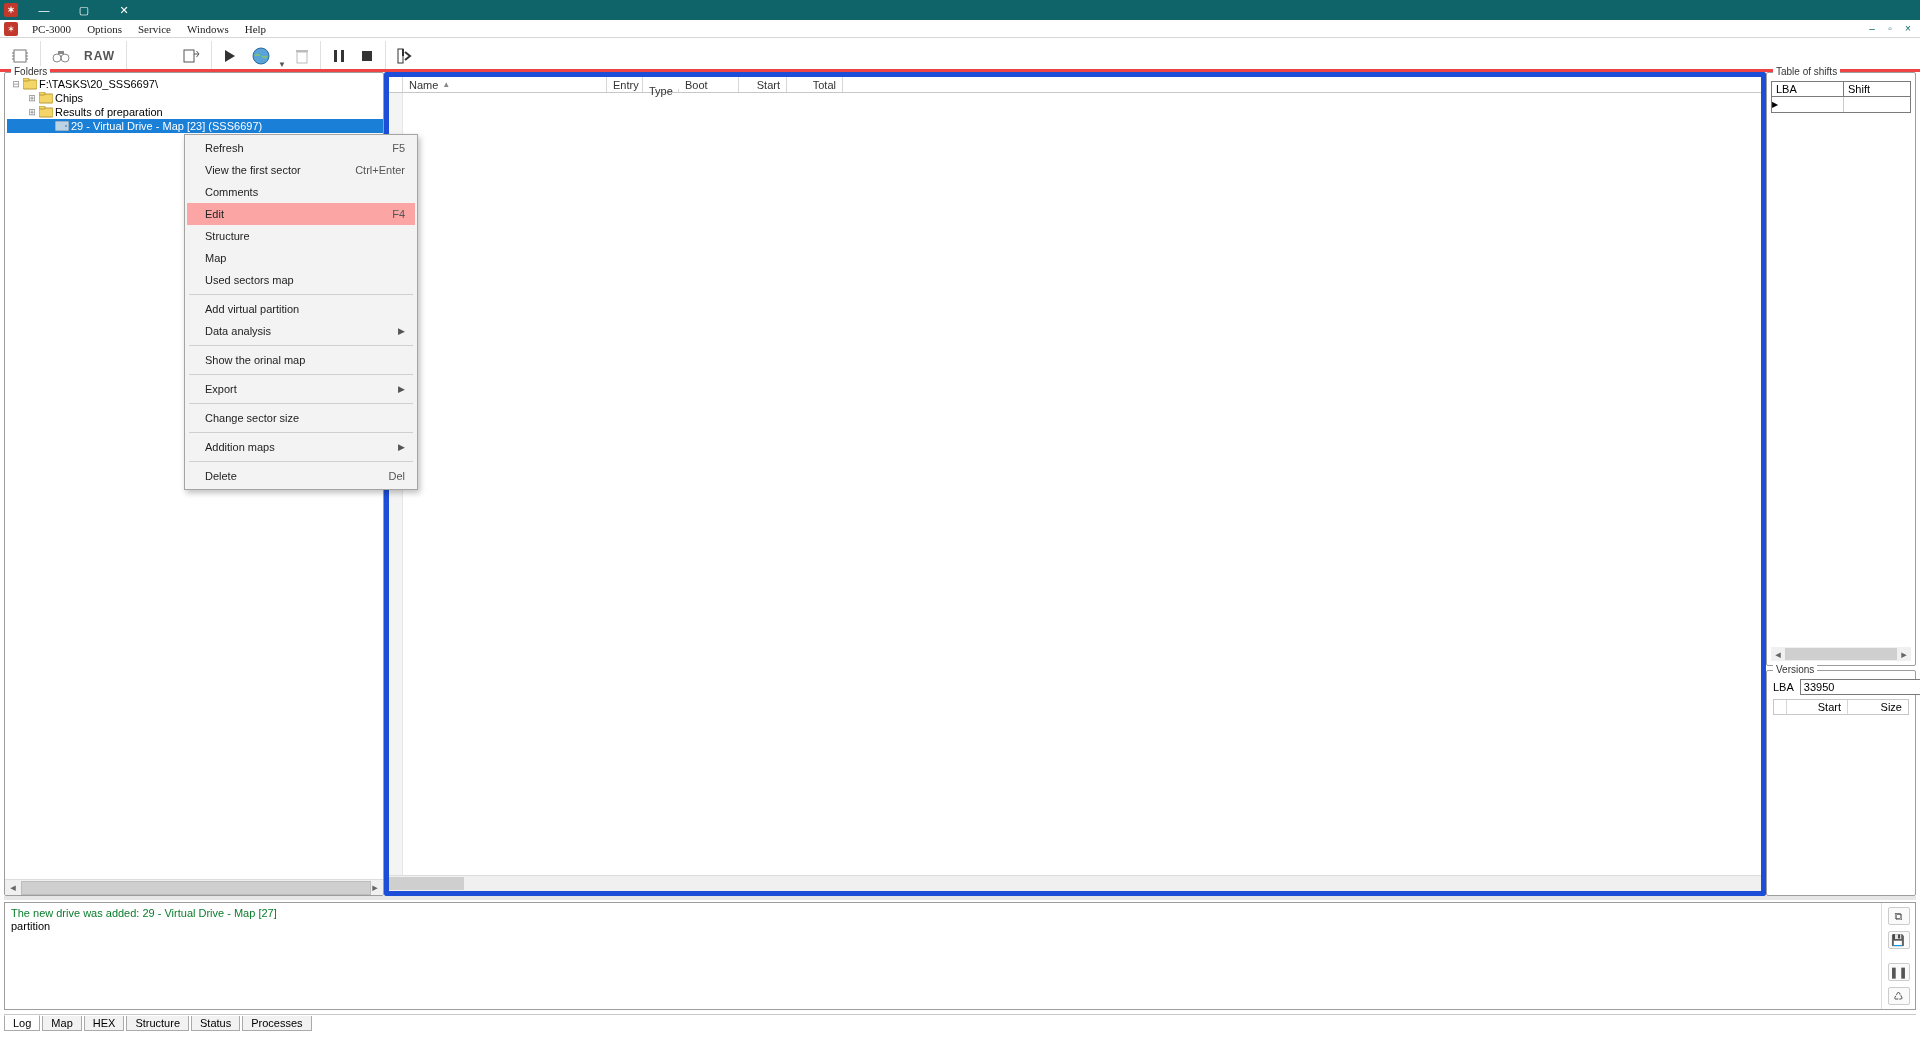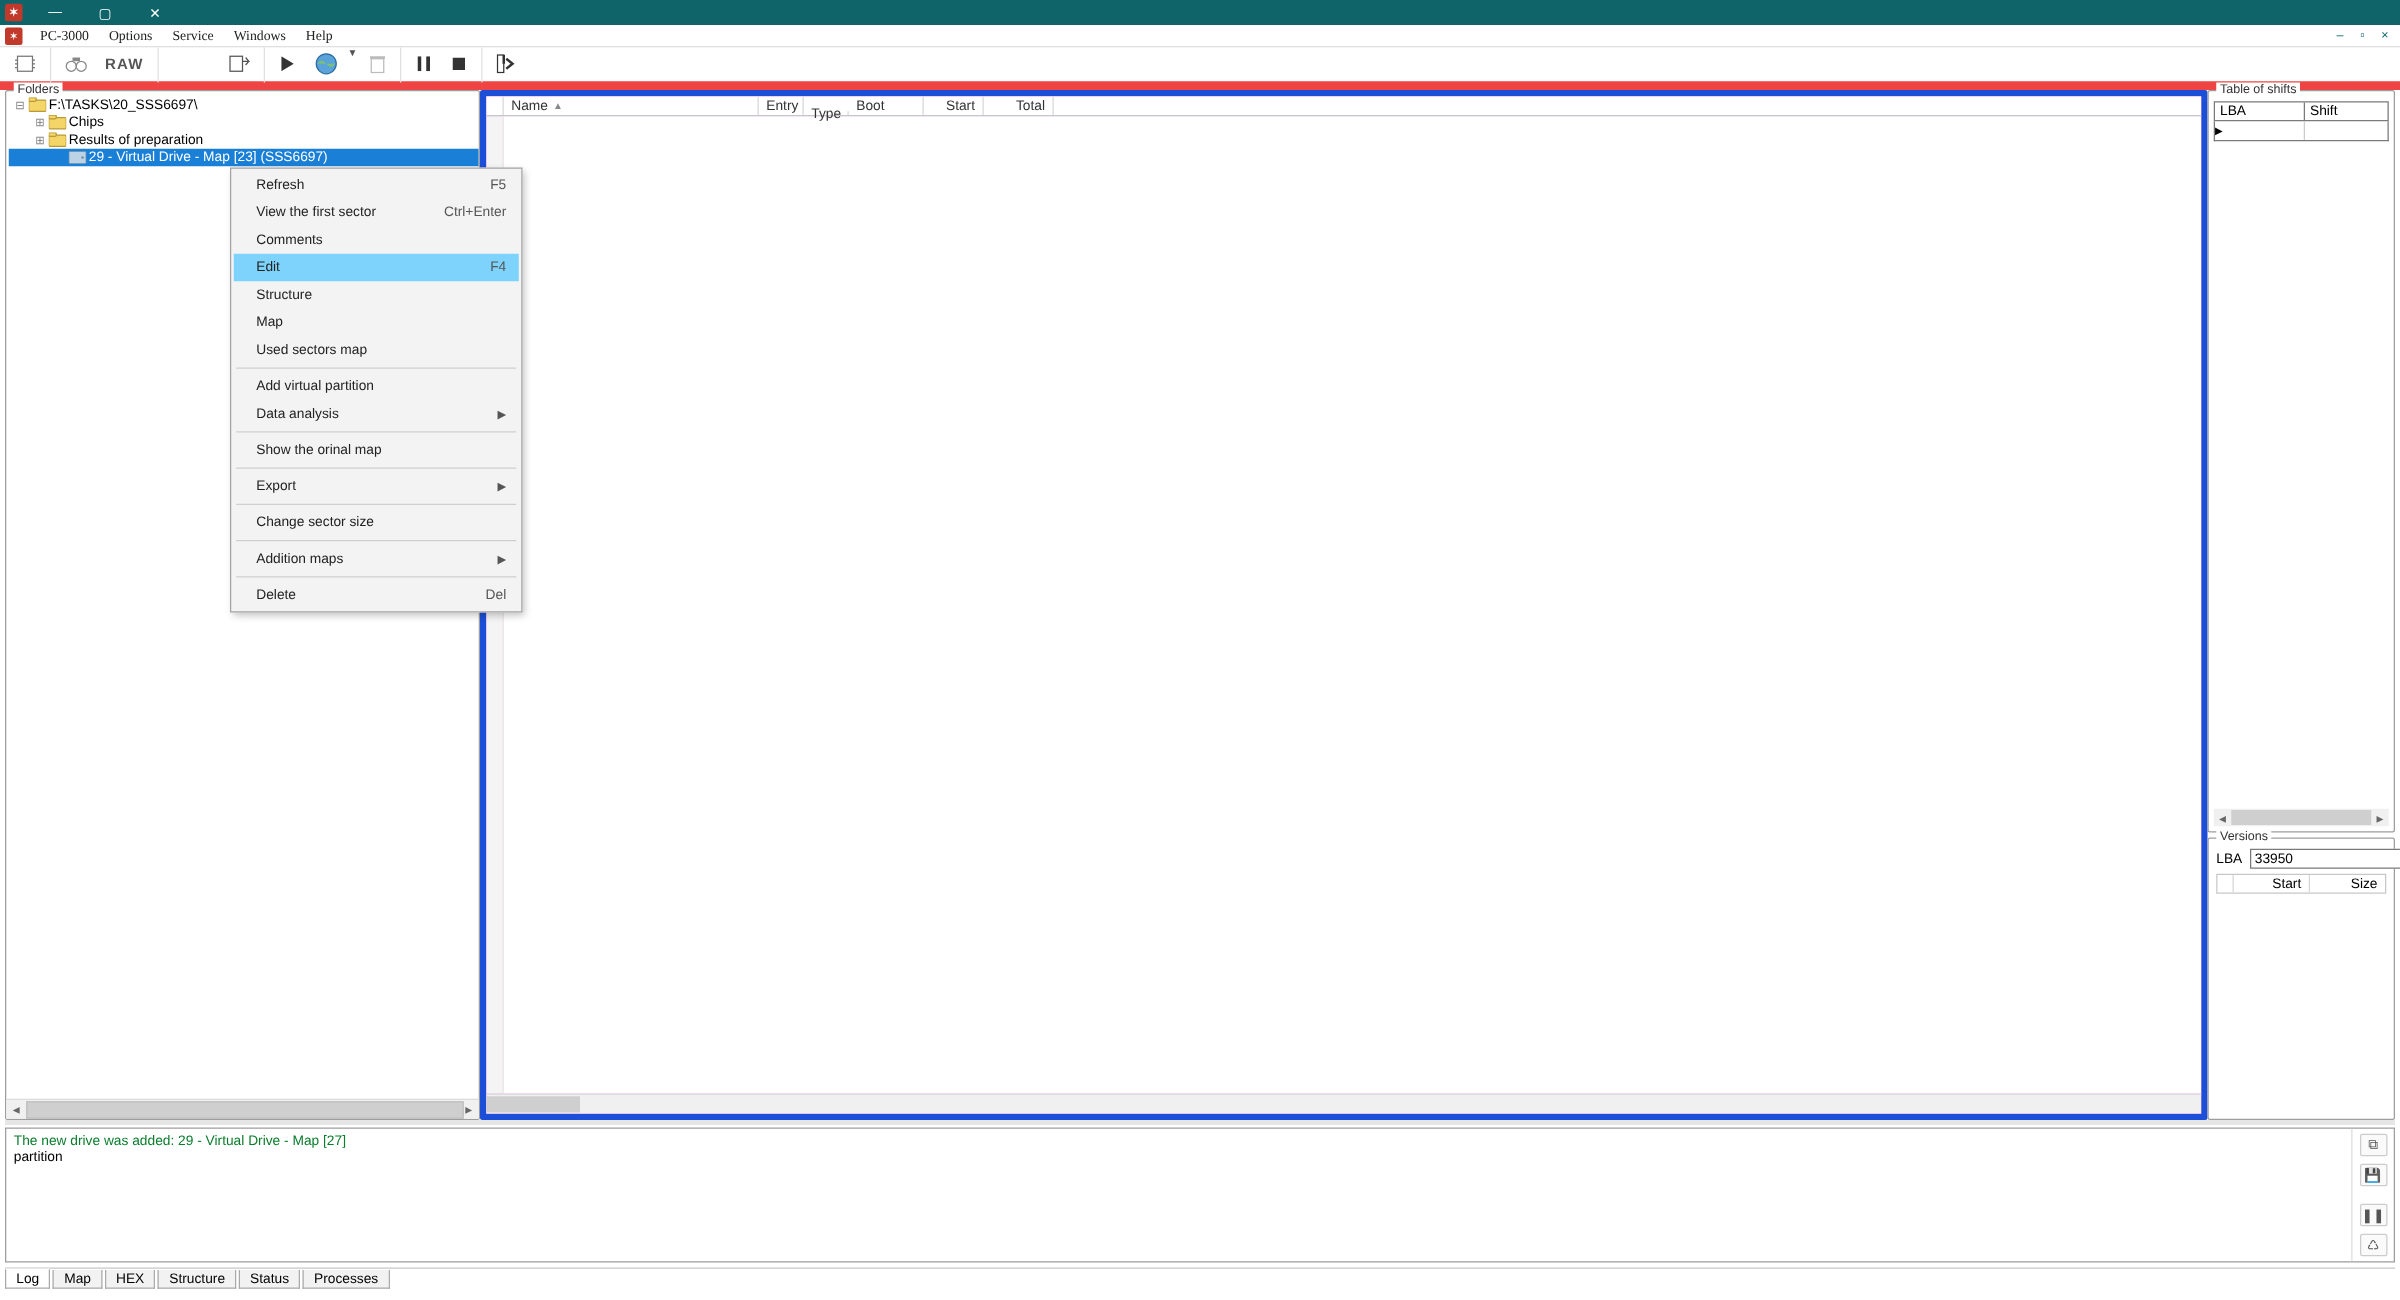--- a/index.html
+++ b/index.html
@@ -31,22 +31,22 @@
     width: 14px; height: 14px; margin-right: 6px;
     background:#c0392b; border-radius:2px; color:#fff; font-size:9px;
     display:flex; align-items:center; justify-content:center;
   }
   .menubar .menu-item { padding: 1px 8px; color:#222;font-family:Liberation Serif, serif; }
   .menubar .mdi-controls { margin-left:auto; display:flex; gap:2px; padding-right:4px; }
   .menubar .mdi-btn { width:16px; height:14px; display:flex; align-items:center; justify-content:center; color:#0e6468; font-size:10px;}
 
   
   .toolbar {
-    height: 34px; border-bottom: 7px solid #ef4444; background:#fff;
-    display: flex; align-items: flex-start; gap: 4px; padding: 0 6px;
+    height: 34px; border-bottom: 3px solid #ef4444; background:#fff;
+    display: flex; align-items: flex-end; gap: 4px; padding: 0 6px;
   }
   .toolbar .sep { width:1px; height:28px; background:#e0e0e0; margin:0 2px; }
   .toolbar .tool-btn {
     min-width: 24px; height: 26px; padding: 0 4px;
     display: flex; align-items: center; justify-content: center; border:1px solid transparent; border-radius:2px;
     color:#444;
   }
   .toolbar .tool-btn.disabled { color:#bbb; }
   .toolbar .raw { font-weight:bold; letter-spacing:1px; font-size:12px; color:#555;}
 
@@ -142,21 +142,21 @@
   .context-menu {
     position:absolute; left:184px; top:62px; width:234px;
     background:#f3f3f3; border:1px solid #a4a4a4; box-shadow:2px 3px 6px rgba(0,0,0,0.25);
     padding:2px; z-index:50;
   }
   .context-menu .cm-item {
     height:22px; display:flex; align-items:center; padding:0 10px 0 18px; color:#222; position:relative;
   }
   .context-menu .cm-item .shortcut { margin-left:auto; color:#555;text-align:right; }
   .context-menu .cm-item .sub { margin-left:auto; color:#555; font-size:9px;}
-  .context-menu .cm-item.highlight { background:#7dd3fc; }
+  .context-menu .cm-item.highlight { background:#fca5a5; }
   .context-menu .cm-sep { height:1px; background:#cfcfcf; margin:3px 2px; }
 
   svg { display:block; }
 </style>
 </head>
 <body>
 
 <div class="titlebar">
   <div class="app-icon">✶</div>
   <div class="win-controls">

